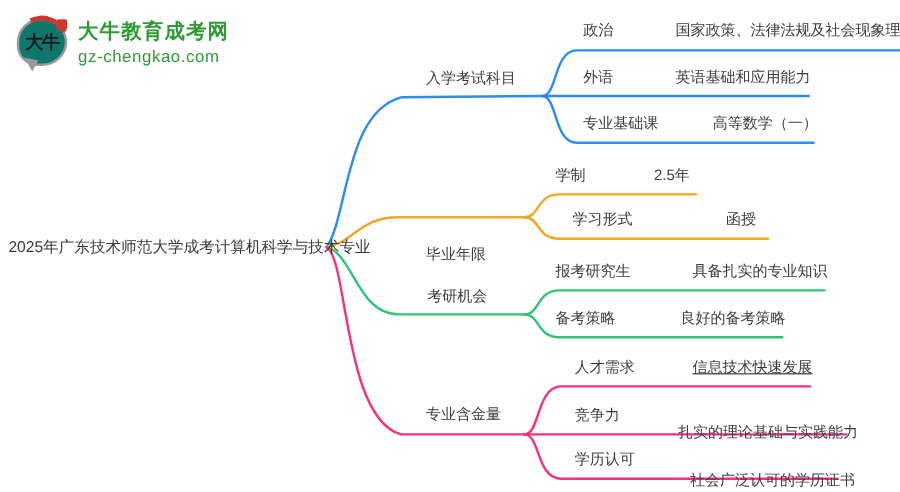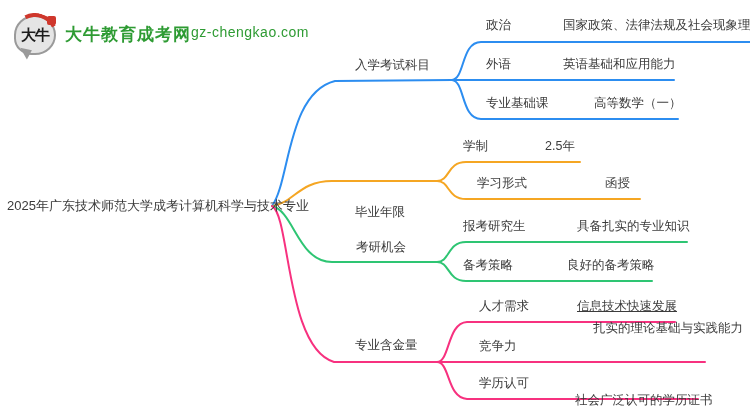--- a/index.html
+++ b/index.html
@@ -8,39 +8,39 @@
     font-family:"Liberation Sans","DejaVu Sans",sans-serif;color:#3c3c3c;
   }
   #map-lines{position:absolute;left:0;top:0;width:750px;height:410px;}
   #map-lines path{fill:none;stroke-width:2;stroke-linecap:round;}
   .lbl{position:absolute;white-space:nowrap;line-height:16px;font-size:12.5px;color:#3c3c3c;}
   .root-title{position:absolute;left:7px;top:197px;font-size:13px;line-height:17px;white-space:nowrap;color:#3a3a3a;}
   
   .logo{position:absolute;left:13px;top:13px;display:flex;align-items:center;gap:7px;}
   .logo-mark{position:relative;width:45px;height:43px;}
   .bubble{
-    position:absolute;left:1px;top:2px;width:38px;height:36px;background:#e5e5e5;
+    position:absolute;left:1px;top:2px;width:38px;height:36px;background:#0f766e;
     border:2px solid #9a9a9a;border-radius:50% 50% 50% 42%;
     display:flex;align-items:center;justify-content:center;
     font-weight:bold;font-size:15px;color:#1c1c1c;letter-spacing:-1px;
   }
   .bubble-arc{
     position:absolute;left:-1px;top:0px;width:38px;height:38px;border-radius:50%;
     border:4px solid transparent;transform:rotate(18deg);
   }
   .bubble-tail{
     position:absolute;left:6px;bottom:-3px;width:0;height:0;
     border-left:9px solid transparent;border-right:3px solid transparent;
     border-top:10px solid #9a9a9a;transform:rotate(12deg);
   }
   .seal{
     position:absolute;right:2px;top:3px;width:9px;height:9px;border-radius:2px;
     color:#fff;font-size:6px;line-height:9px;text-align:center;overflow:hidden;
   }
-  .logo-text{display:flex;justify-content:space-between;}
+  .logo-text{display:flex;flex-direction:column;justify-content:space-between;}
   .logo-name{font-size:17px;font-weight:bold;letter-spacing:1px;}
   .logo-url{font-size:14px;font-weight:normal;margin-top:1px;letter-spacing:0.5px;}
 </style>
 </head>
 <body>
 
 <div id="stage">
 
   <svg id="map-lines" viewBox="0 0 750 410">
 
@@ -96,17 +96,17 @@
   <div class="lbl" style="left:605px;top:175px;">函授</div>
 
   <div class="lbl" style="left:463px;top:218px;">报考研究生</div>
   <div class="lbl" style="left:577px;top:218px;">具备扎实的专业知识</div>
   <div class="lbl" style="left:463px;top:257px;">备考策略</div>
   <div class="lbl" style="left:567px;top:257px;">良好的备考策略</div>
 
   <div class="lbl" style="left:479px;top:298px;">人才需求</div>
   <div class="lbl" style="left:577px;top:298px;text-decoration:underline;">信息技术快速发展</div>
   <div class="lbl" style="left:479px;top:338px;">竞争力</div>
-  <div class="lbl" style="left:565px;top:320px;margin-left:28px;">扎实的理论基础与实践能力</div>
+  <div class="lbl" style="left:565px;top:352px;">扎实的理论基础与实践能力</div>
   <div class="lbl" style="left:479px;top:375px;">学历认可</div>
   <div class="lbl" style="left:575px;top:375px;margin-top:17px;">社会广泛认可的学历证书</div>
 
 </div>
 
 </body></html>

